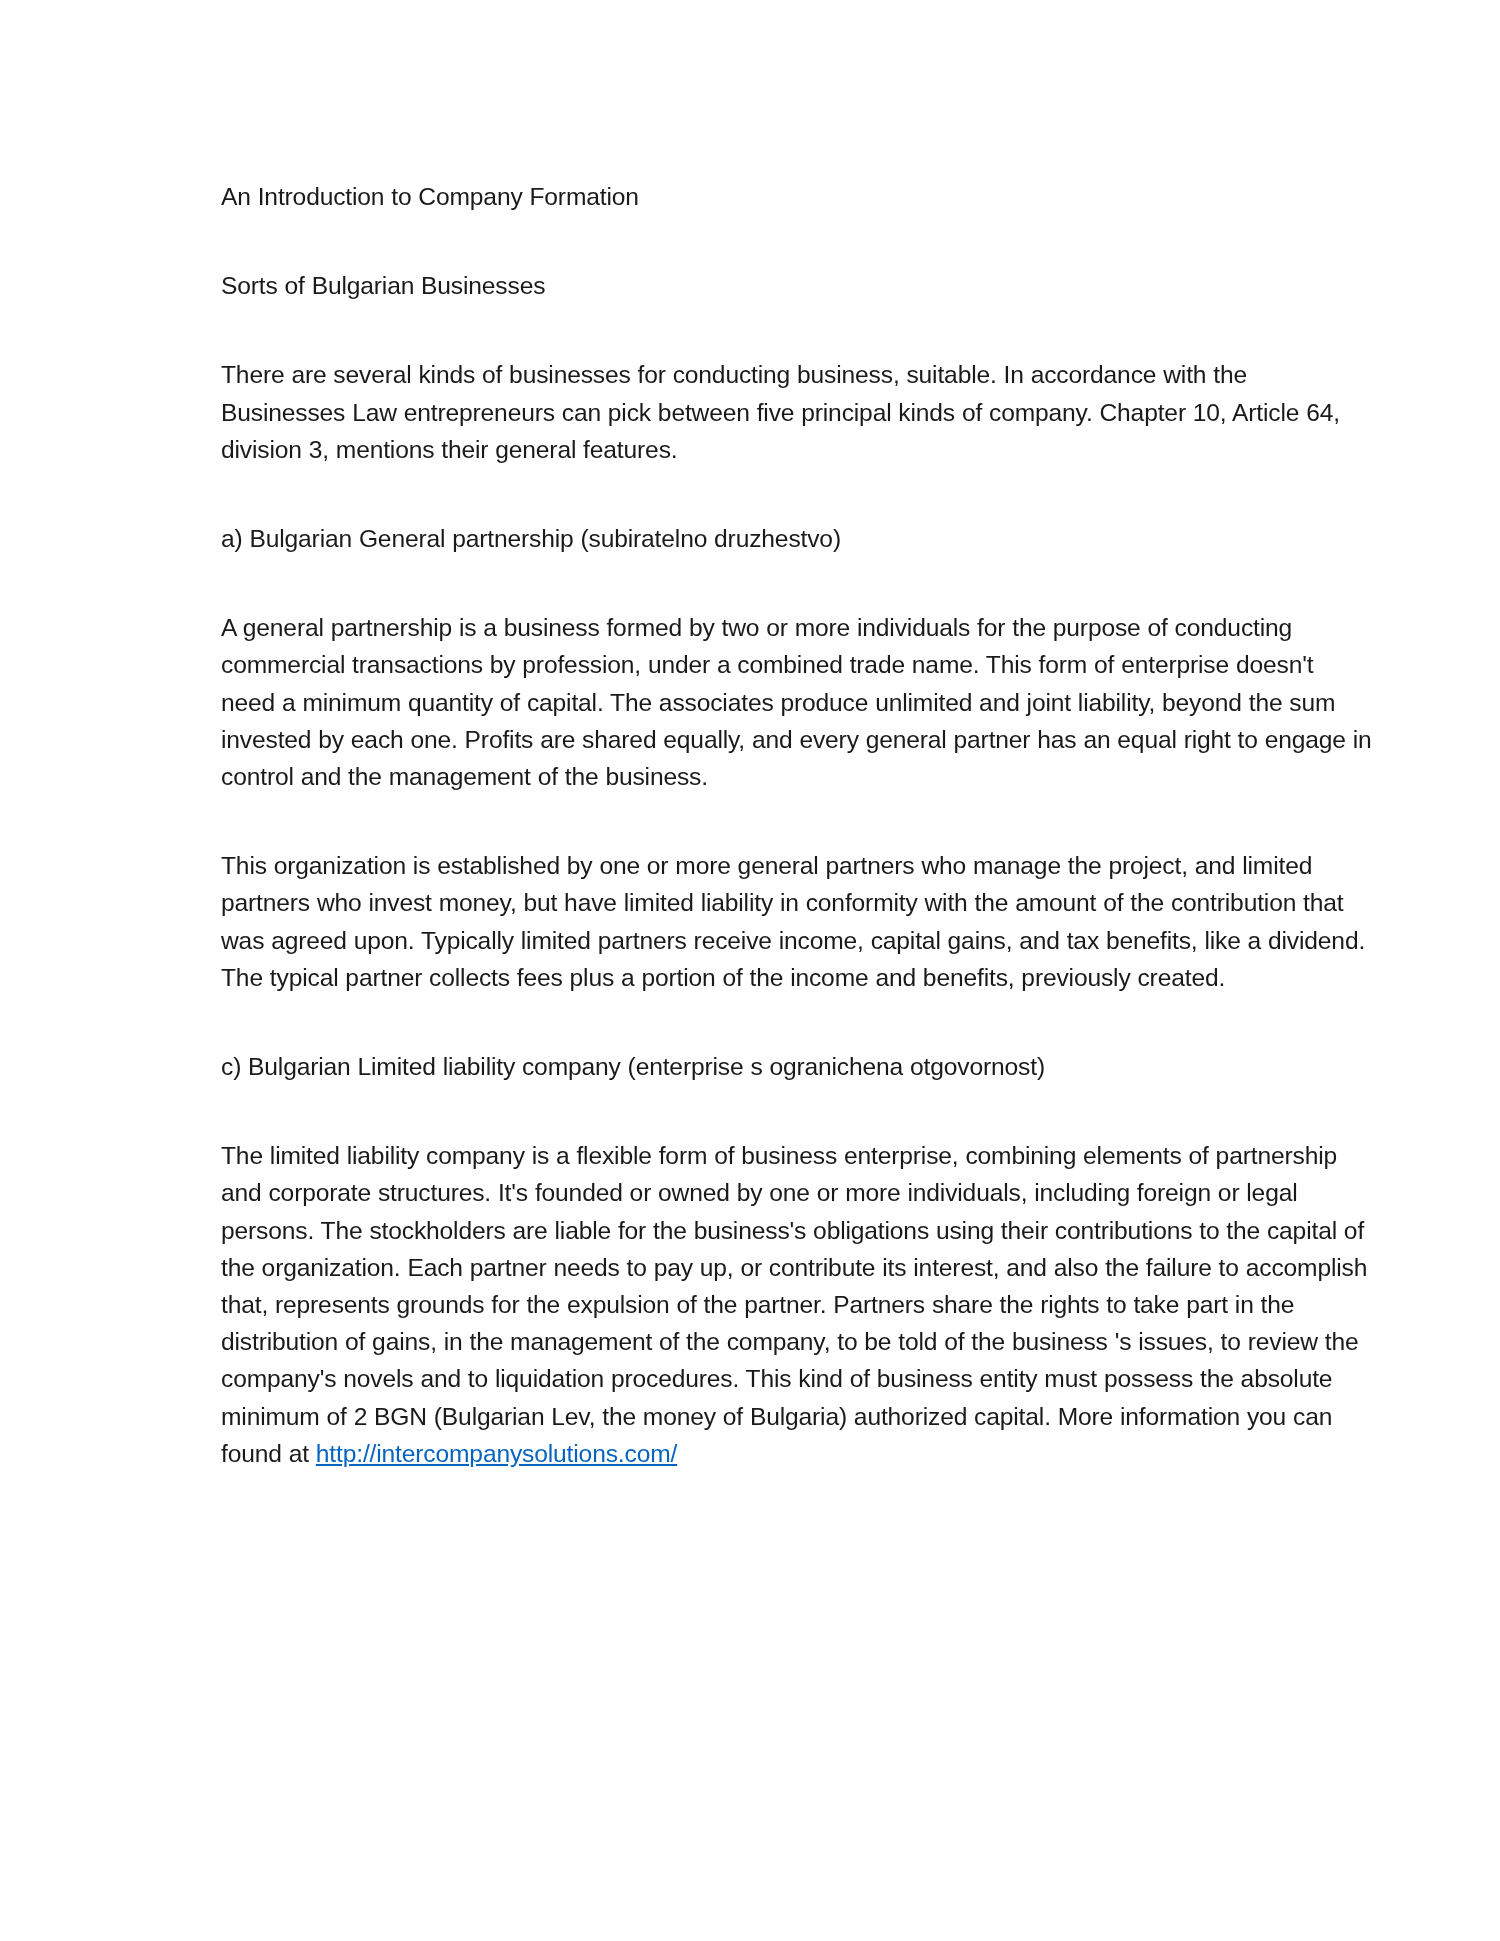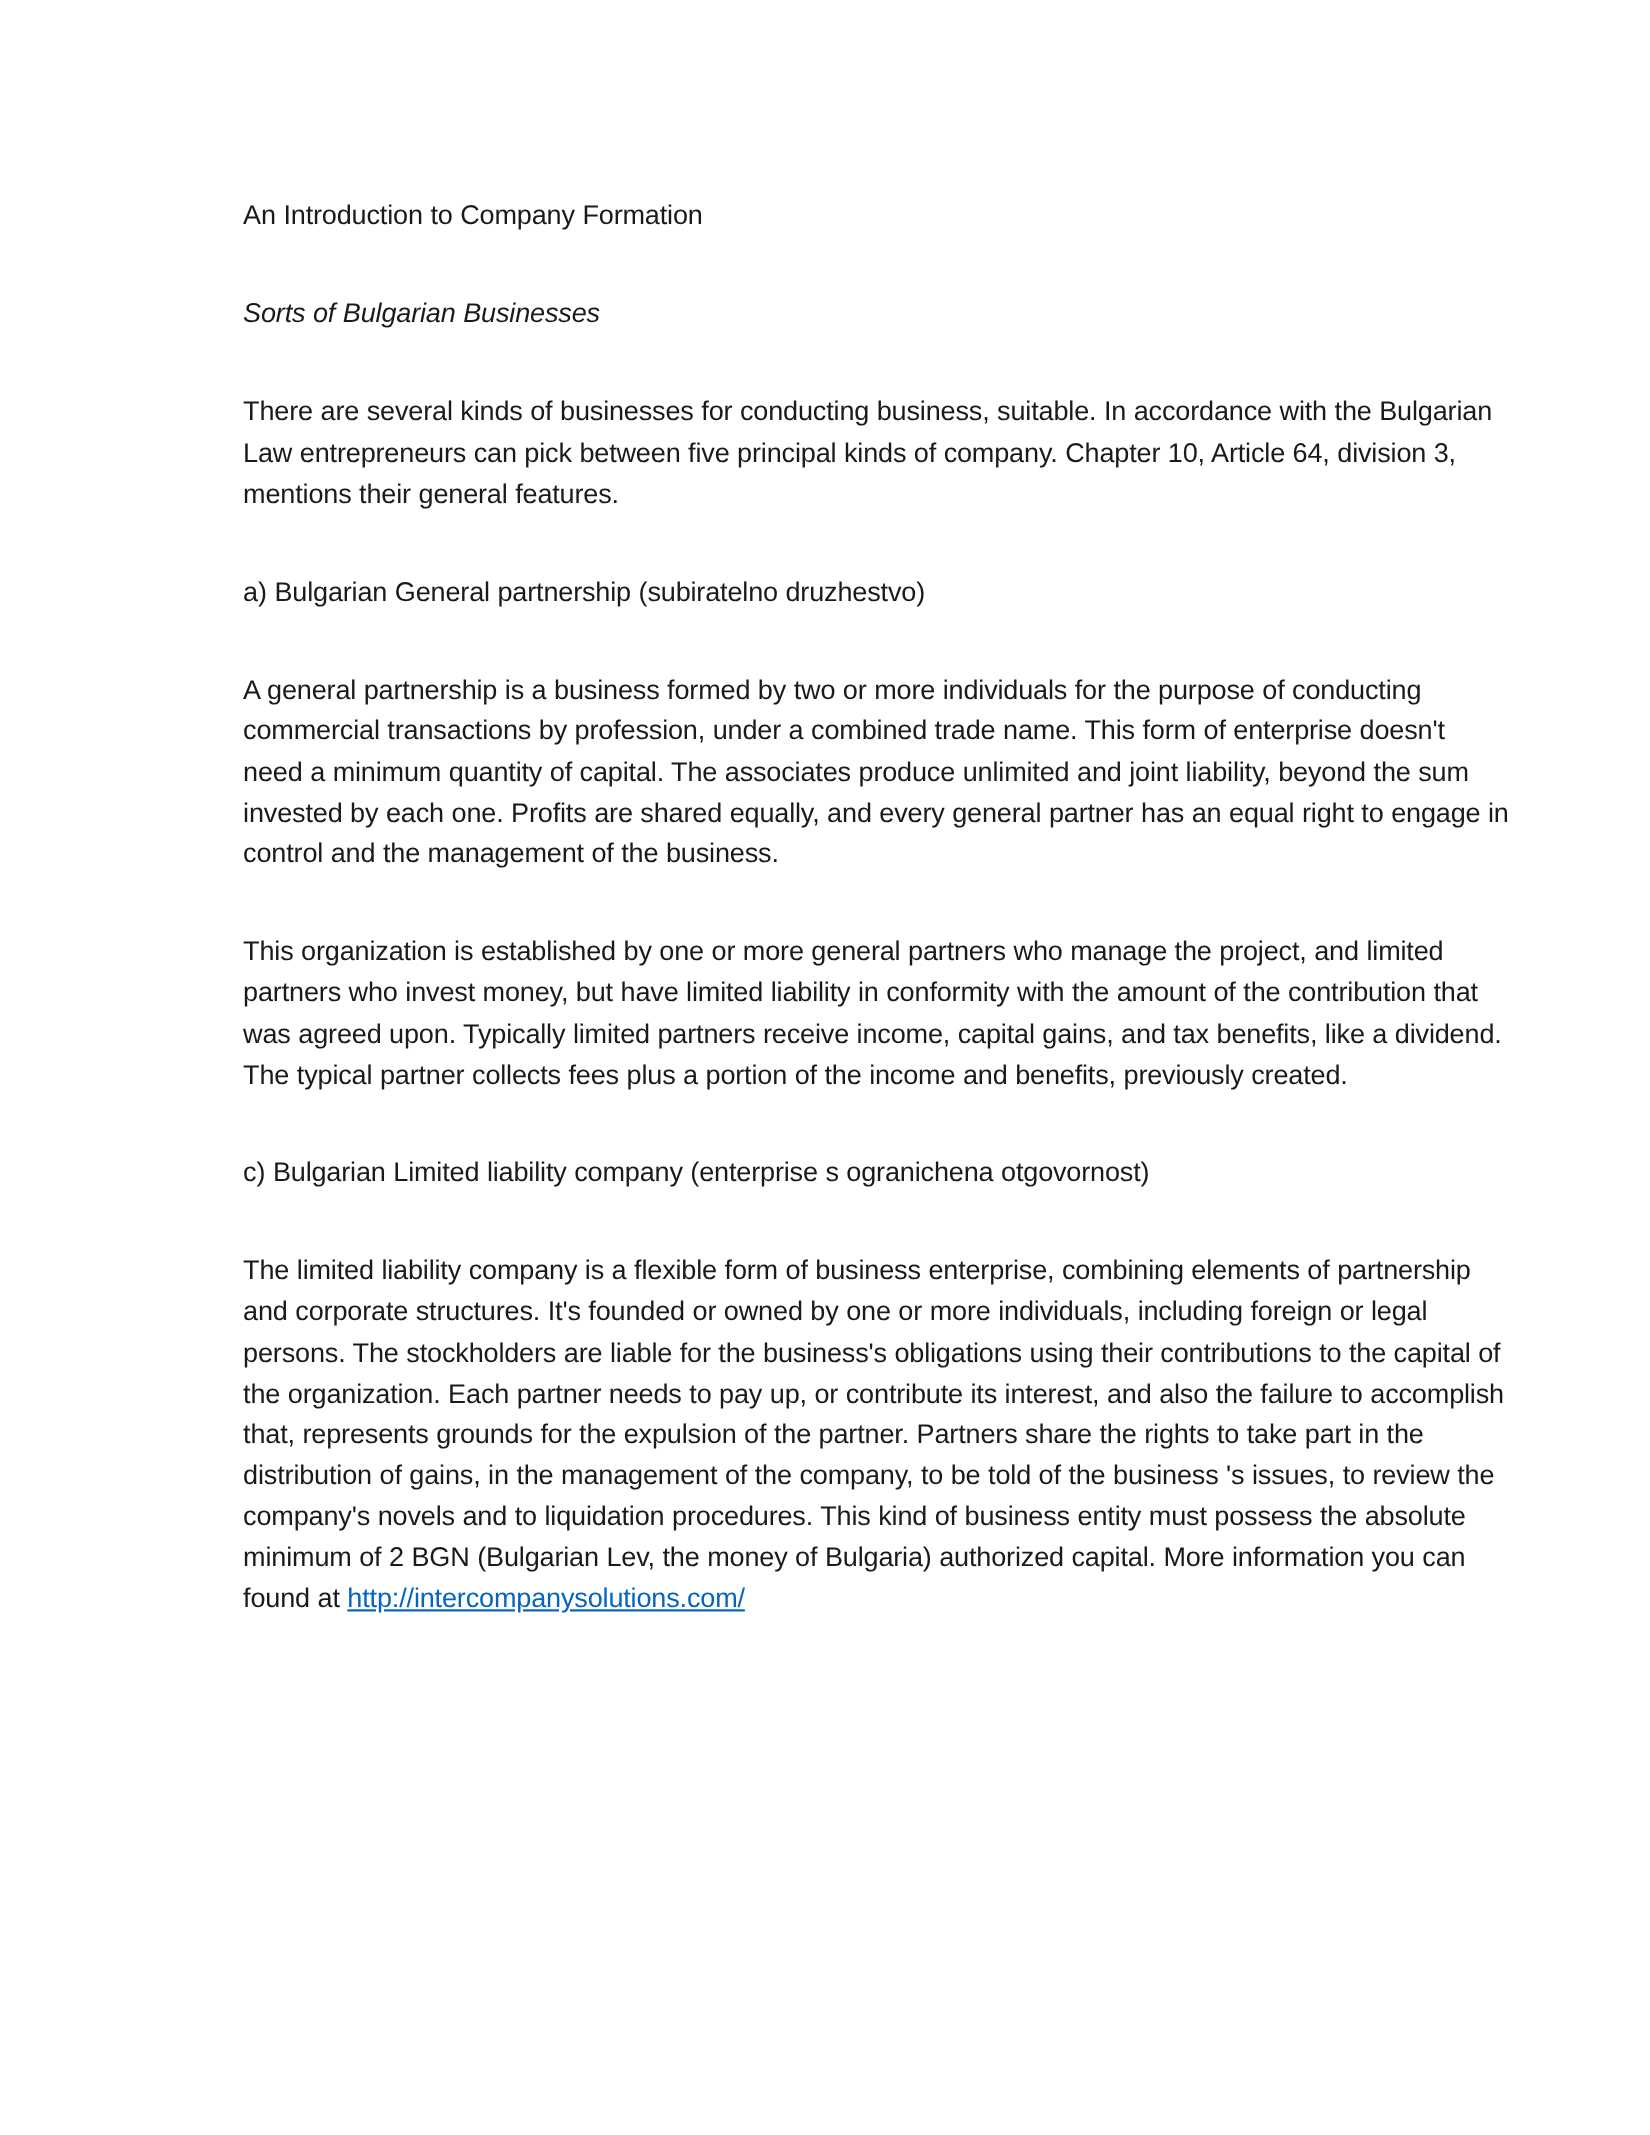--- a/index.html
+++ b/index.html
@@ -36,21 +36,21 @@
     line-height: 37.2px;
     letter-spacing: -0.15px;
     color: #1a1a1a;
     text-align: left;
     word-spacing: 0.2px;
     margin: 0;
   }
 
   
   .gap-title     { margin-bottom: 52px; }   
-  .gap-heading   { margin-bottom: 52px; font-style: italic; }   
+  .gap-heading   { margin-bottom: 52px; }   
   .gap-intro     { margin-bottom: 52px; }   
   .gap-subhead   { margin-bottom: 52px; }   
   .gap-block     { margin-bottom: 52px; }   
 
   .link {
     color: #0563C1;
     text-decoration: underline;
     text-underline-offset: 2px;
     cursor: pointer;
     text-align: center;
@@ -59,21 +59,21 @@
 </head>
 <body>
 
 <div class="page">
   <div class="doc-body">
 
     <p class="para gap-title">An Introduction to Company Formation</p>
 
     <p class="para gap-heading">Sorts of Bulgarian Businesses</p>
 
-    <p class="para gap-intro">There are several kinds of businesses for conducting business, suitable. In accordance with the Bulgarian Law entrepreneurs can pick between five principal kinds of company. Chapter 10, Article 64, division 3, mentions their general features.</p>
+    <p class="para gap-intro">There are several kinds of businesses for conducting business, suitable. In accordance with the Businesses Law entrepreneurs can pick between five principal kinds of company. Chapter 10, Article 64, division 3, mentions their general features.</p>
 
     <p class="para gap-subhead">a) Bulgarian General partnership (subiratelno druzhestvo)</p>
 
     <p class="para gap-block">A general partnership is a business formed by two or more individuals for the purpose of conducting commercial transactions by profession, under a combined trade name. This form of enterprise doesn't need a minimum quantity of capital. The associates produce unlimited and joint liability, beyond the sum invested by each one. Profits are shared equally, and every general partner has an equal right to engage in control and the management of the business.</p>
 
 
     <p class="para gap-block">This organization is established by one or more general partners who manage the project, and limited partners who invest money, but have limited liability in conformity with the amount of the contribution that was agreed upon. Typically limited partners receive income, capital gains, and tax benefits, like a dividend. The typical partner collects fees plus a portion of the income and benefits, previously created.</p>
 
     <p class="para gap-subhead">c) Bulgarian Limited liability company (enterprise s ogranichena otgovornost)</p>
 

